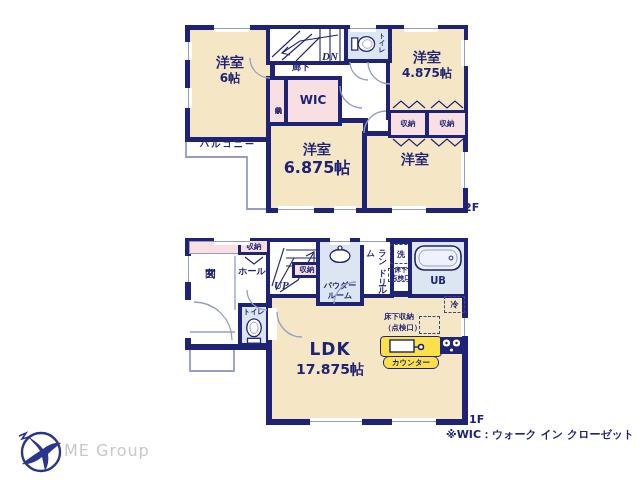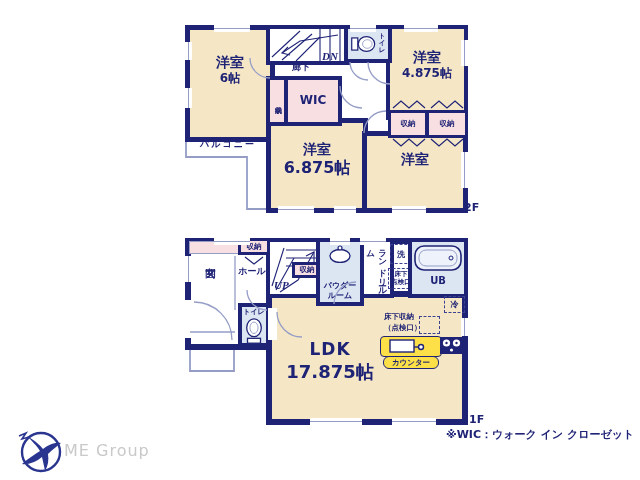--- a/index.html
+++ b/index.html
@@ -156,21 +156,21 @@
       <div>パウダー</div>
       <div>ルーム</div>
     </div>
   </div>
   <div class="abs room4" style="left:360px;top:238px;width:34px;height:60px;background:#fff;display:flex;align-items:center;justify-content:center">
     <div class="vtext" style="font-size:8.5px;height:50px;line-height:12px">ランドリールーム</div>
   </div>
   <div class="abs dash" style="left:390px;top:244px;width:22px;height:20px;font-size:8px">
     <span>洗</span>
   </div>
-  <div class="abs dash" style="left:388px;top:268px;width:26px;height:21px;font-size:6.5px;line-height:1.2">
+  <div class="abs dash" style="left:388px;top:268px;width:26px;height:14px;font-size:6.5px;line-height:1.2">
     <div>床下</div>
     <div>点検口</div>
   </div>
   <div class="abs room4 blue" style="left:408px;top:238px;width:60px;height:60px">
     <svg style="margin:3px auto 0" width="48" height="26" viewBox="0 0 48 26">
       <rect x="1" y="1" width="46" height="24" rx="9" fill="#eef3fb" stroke="#1f2376" stroke-width="1.6"></rect>
       <rect x="5" y="5" width="38" height="16" rx="7" fill="none" stroke="#959dc7" stroke-width="1"></rect>
       <circle cx="37" cy="13" r="2" fill="none" stroke="#1f2376" stroke-width="1"></circle>
     </svg>
     <div class="lbl" style="font-size:10px;margin-top:3px">UB</div>
@@ -217,21 +217,21 @@
     <rect x="0" y="0" width="23" height="17" fill="#1f2376"></rect>
     <circle cx="6.5" cy="6" r="3.6" fill="#fff"></circle>
       <circle cx="16.5" cy="6" r="3.6" fill="#fff"></circle>
     <circle cx="6.5" cy="6" r="1.2" fill="#1f2376"></circle>
       <circle cx="16.5" cy="6" r="1.2" fill="#1f2376"></circle>
     <circle cx="11.5" cy="13" r="1.6" fill="#fff"></circle>
   </svg>
 
   <div class="abs lbl" style="left:284px;top:338px;width:92px">
     <div style="font-size:17px;letter-spacing:1px">LDK</div>
-    <div style="font-size:18px">17.875帖</div>
+    <div style="font-size:14px">17.875帖</div>
   </div>
   <div class="abs lbl" style="left:469px;top:413px;font-size:11px">1F</div>
 
   <div class="abs winH" style="left:214px;top:238px;width:36px;height:7px"></div>
   <div class="abs winH" style="left:330px;top:238px;width:20px;height:7px"></div>
   <div class="abs winH" style="left:360px;top:238px;width:26px;height:7px"></div>
   <div class="abs winV" style="left:185px;top:256px;width:7px;height:26px"></div>
   <div class="abs" style="left:185px;top:300px;width:7px;height:38px;background:#fff"></div>
   <div class="abs" style="left:268px;top:308px;width:9px;height:32px;background:#fff"></div>
   <div class="abs winH" style="left:310px;top:418px;width:52px;height:7px"></div>

